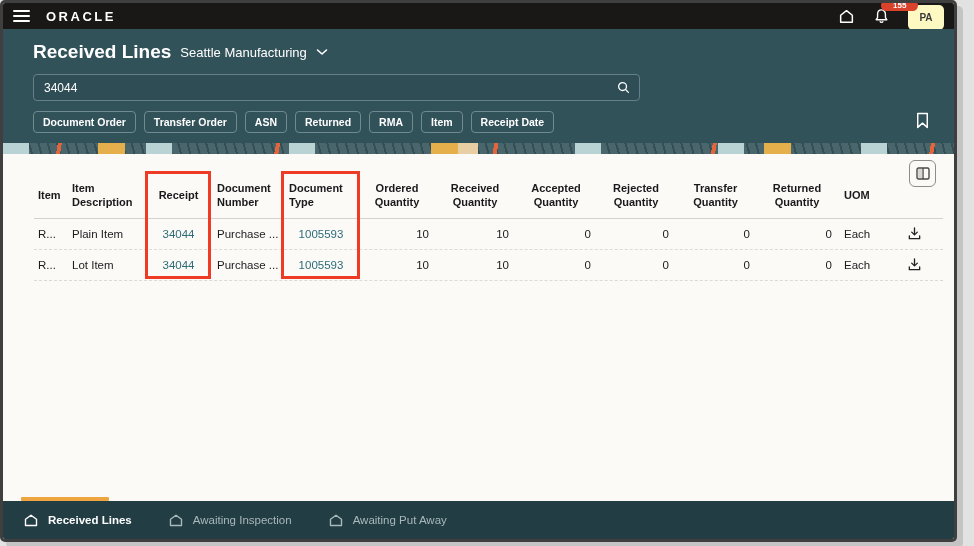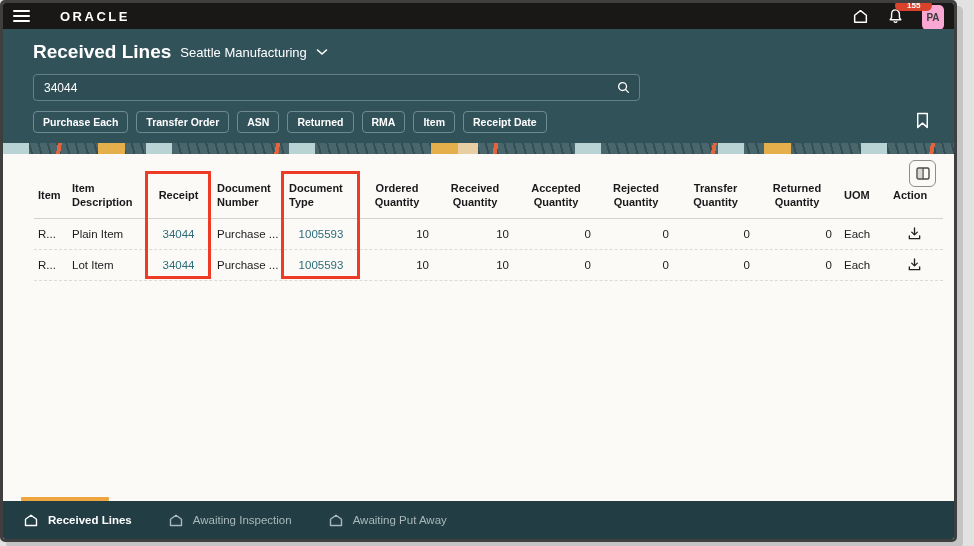--- a/index.html
+++ b/index.html
@@ -7,29 +7,29 @@
   .window {
     position:absolute; left:0; top:0; width:957px; height:542px;
     border:3px solid #3f3f3f; border-radius:5px; overflow:hidden;
     background:#fbfaf7; box-shadow:6px 6px 0 #c4c4c4;
     display:flex; flex-direction:column;
   }
   
   .topbar { height:26px; background:#191817; display:flex; align-items:center; padding:0 10px; flex:0 0 auto; }
   .hamburger { width:17px; display:flex; flex-direction:column; gap:3px; cursor:pointer; margin-right:16px; }
   .hamburger span { display:block; height:2px; background:#fff; border-radius:1px; }
-  .brand { color:#fff; font-weight:bold; font-size:13px; letter-spacing:2.5px;margin-left:14px; }
+  .brand { color:#fff; font-weight:bold; font-size:13px; letter-spacing:2.5px; }
   .topbar-right { margin-left:auto; display:flex; align-items:center; gap:18px; }
   .icon-btn { position:relative; display:flex; align-items:center; justify-content:center; cursor:pointer; }
   .badge {
     position:absolute; top:-8px; left:8px; background:#d9432c; color:#fff;
     font-size:8px; font-weight:bold; padding:1px 12px; border-radius:8px; line-height:1.2;
   }
   .avatar {
-    width:22px; height:25px; background:#f9a8d4; border-radius:5px; color:#3a3a3a;
+    width:36px; height:25px; background:#fef9c3; border-radius:5px; color:#3a3a3a;
     font-size:10px; font-weight:bold; display:flex; align-items:center; justify-content:center;
     margin-top:3px; cursor:pointer;
   }
   
   .header { height:114px; background:#32525a; padding:12px 20px 0 30px; position:relative; flex:0 0 auto; }
   .title-row { display:flex; align-items:center; gap:9px; color:#fff; }
   .page-title { font-size:19px; font-weight:bold; }
   .page-subtitle { font-size:13px; font-weight:400; }
   .search-box {
     margin-top:11px; width:607px; height:27px; border:1px solid #64808a; border-radius:4px;
@@ -138,21 +138,21 @@
     <div class="search-box">
       <input type="text" value="34044" style="">
       <span>
         <svg width="15" height="15" viewBox="0 0 16 16">
             <circle cx="7" cy="7" r="4.2" fill="none" stroke="#fff" stroke-width="1.4"></circle>
             <path d="M10.2 10.2 L13.2 13.2" stroke="#fff" stroke-width="1.4" stroke-linecap="round"></path>
           </svg>
       </span>
     </div>
     <div class="chips">
-      <button class="chip">Purchase Each</button>
+      <button class="chip">Document Order</button>
       <button class="chip">Transfer Order</button>
       <button class="chip">ASN</button>
       <button class="chip">Returned</button>
       <button class="chip">RMA</button>
       <button class="chip">Item</button>
       <button class="chip">Receipt Date</button>
     </div>
     <div class="bookmark">
       <svg width="15" height="17" viewBox="0 0 14 16">
           <path d="M2.5 1.5 H11.5 V14.5 L7 10.5 L2.5 14.5 Z" fill="none" stroke="#fff" stroke-width="1.4" stroke-linejoin="round"></path>
@@ -179,21 +179,20 @@
       <div class="th ctr">Receipt</div>
       <div class="th">Document Number</div>
       <div class="th">Document Type</div>
       <div class="th num">Ordered Quantity</div>
       <div class="th num">Received Quantity</div>
       <div class="th num">Accepted Quantity</div>
       <div class="th num">Rejected Quantity</div>
       <div class="th num">Transfer Quantity</div>
       <div class="th num">Returned Quantity</div>
       <div class="th">UOM</div>
-      <div class="th">Action</div>
     </div>
 
     <div class="tbody">
       <div class="grid trow">
         <div class="td">R...</div>
         <div class="td">Plain Item</div>
         <div class="td ctr">
             <a>34044</a>
           </div>
         <div class="td">Purchase ...</div>

